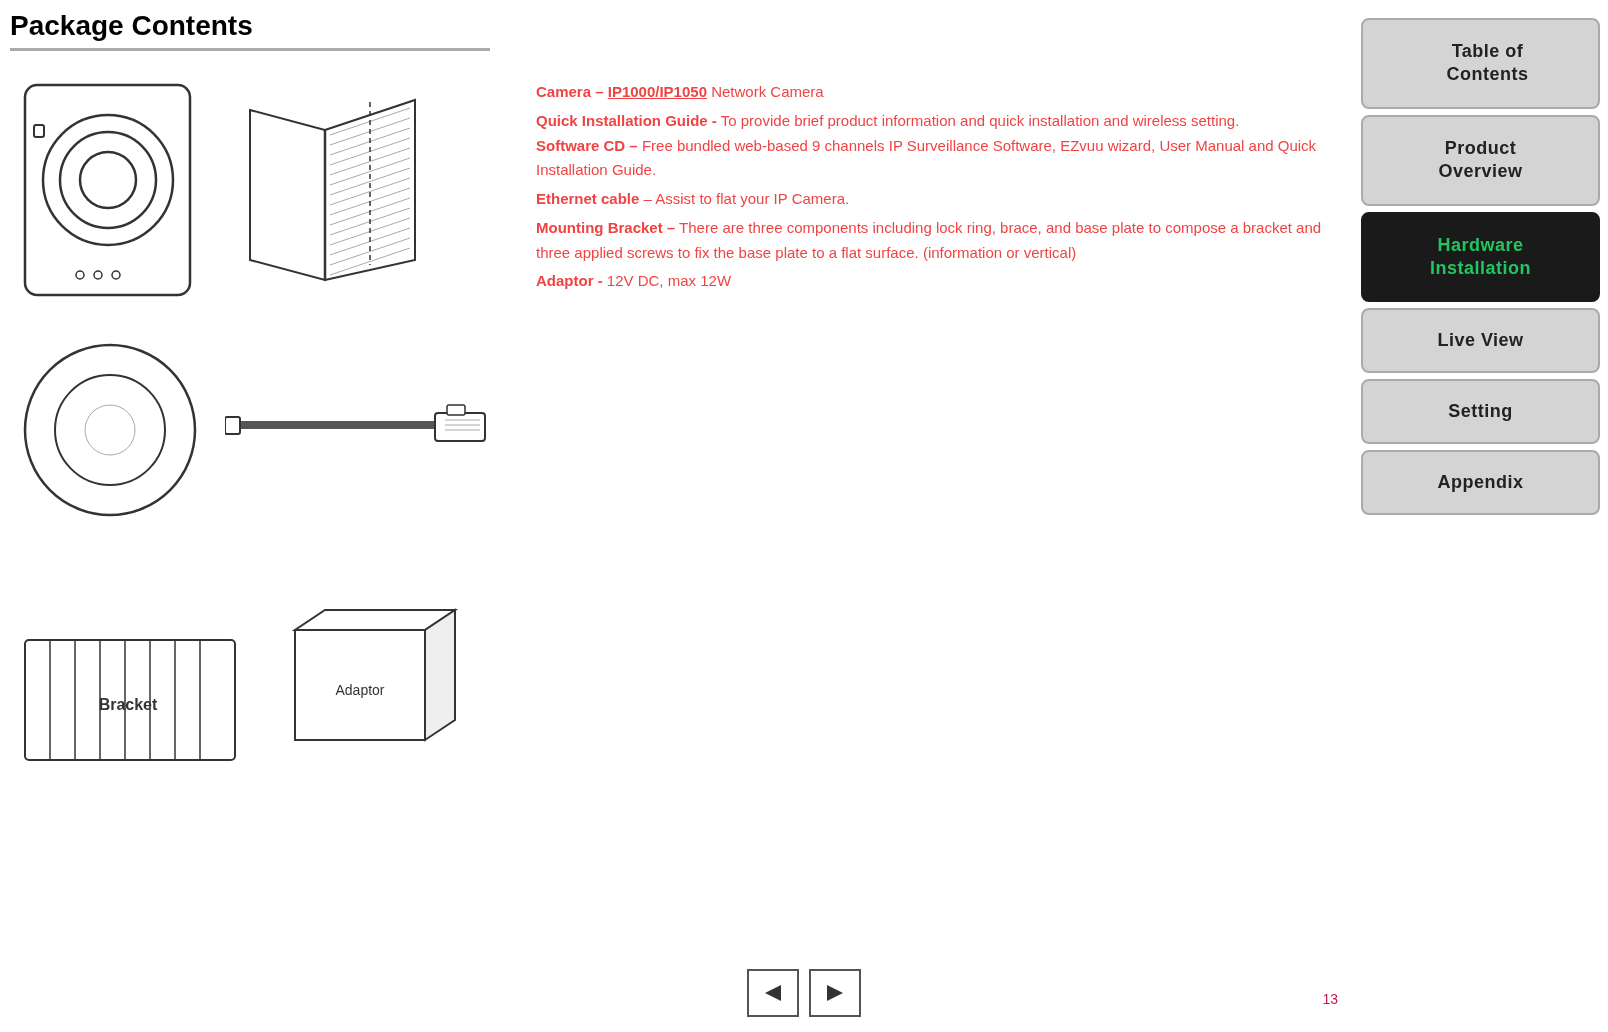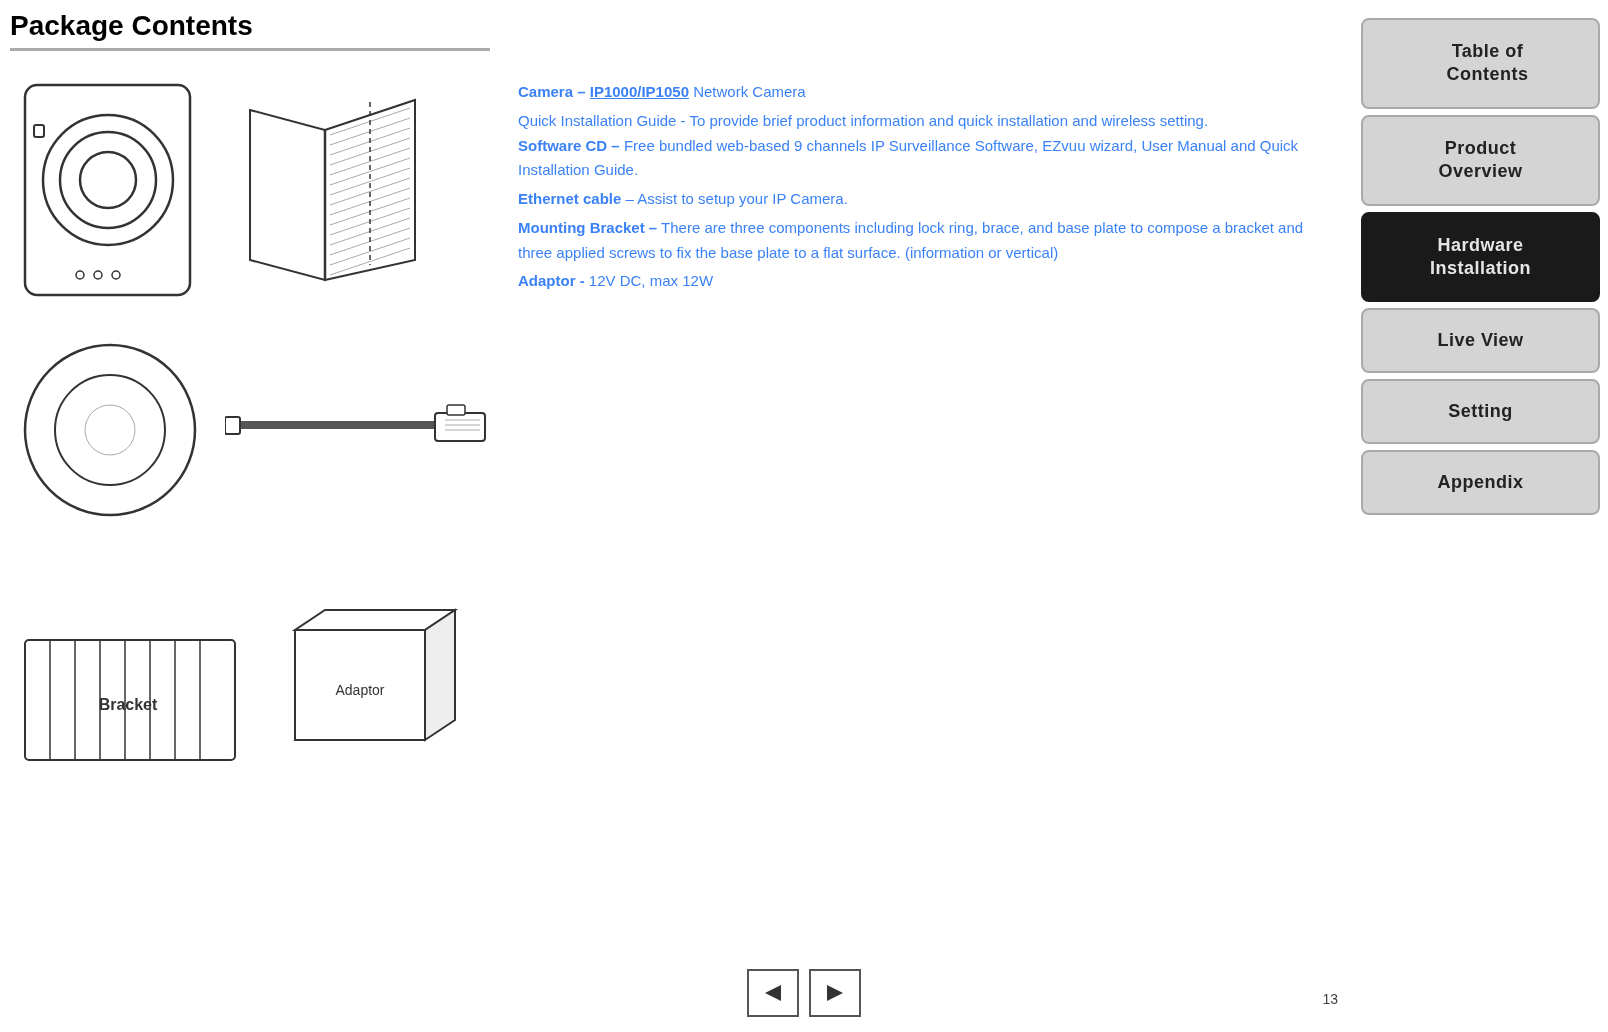--- a/index.html
+++ b/index.html
@@ -51,21 +51,21 @@
       font-size: 18px;
       font-weight: bold;
       text-align: center;
       cursor: pointer;
       color: #222;
       letter-spacing: 0.5px;
     }
 
     .nav-btn.active {
       background: #1a1a1a;
-      color: #e5e5e5;
+      color: #22c55e;
       border-color: #1a1a1a;
     }
 
     
     .bottom-nav {
       position: absolute;
       bottom: 15px;
       left: 50%;
       transform: translateX(-50%);
       display: flex;
@@ -82,21 +82,21 @@
       justify-content: center;
       cursor: pointer;
       background: #fff;
     }
 
     .page-number {
       position: absolute;
       bottom: 25px;
       right: 270px;
       font-size: 14px;
-      color: #404040;
+      color: #be185d;
     }
 
     
     svg text {
       font-family: Arial, sans-serif;
     }
   </style>
 </head>
 <body>
 
@@ -204,36 +204,36 @@
     <polygon points="30,30 160,30 190,10 60,10" fill="white" stroke="#333" stroke-width="2"></polygon>
 
     <rect x="30" y="30" width="130" height="110" fill="white" stroke="#333" stroke-width="2"></rect>
 
     <polygon points="160,30 190,10 190,120 160,140" fill="#eee" stroke="#333" stroke-width="2"></polygon>
 
     <text x="95" y="95" text-anchor="middle" font-size="14" fill="#333">Adaptor</text>
   </svg>
 </div>
 
-<div style="position:absolute; top:80px; left:518px; width:790px; font-size:15px; line-height:1.65; color:#3b82f6;">
+<div style="position:absolute; top:80px; left:536px; width:790px; font-size:15px; line-height:1.65; color:#ef4444;">
   <p>
     <span style="font-weight:bold;">Camera – <span style="text-decoration:underline;">IP1000/IP1050</span></span>
     <span> Network Camera</span>
   </p>
   <p style="margin-top:4px;">
-    <span style="font-weight:normal;">Quick Installation Guide -</span>
+    <span style="font-weight:bold;">Quick Installation Guide -</span>
     <span> To provide brief product information and quick installation and wireless setting.</span>
   </p>
   <p style="margin-top:0;">
     <span style="font-weight:bold;">Software CD –</span>
     <span> Free bundled web-based 9 channels IP Surveillance Software, EZvuu wizard, User Manual and Quick Installation Guide.</span>
   </p>
   <p style="margin-top:4px;">
     <span style="font-weight:bold;">Ethernet cable</span>
-    <span> – Assist to setup your IP Camera.</span>
+    <span> – Assist to flat your IP Camera.</span>
   </p>
   <p style="margin-top:4px;">
     <span style="font-weight:bold;">Mounting Bracket –</span>
     <span> There are three components including lock ring, brace, and base plate to compose a bracket and three applied screws to fix the base plate to a flat surface. (information or vertical)</span>
   </p>
   <p style="margin-top:4px;">
     <span style="font-weight:bold;">Adaptor -</span>
     <span> 12V DC, max 12W</span>
   </p>
 </div>

